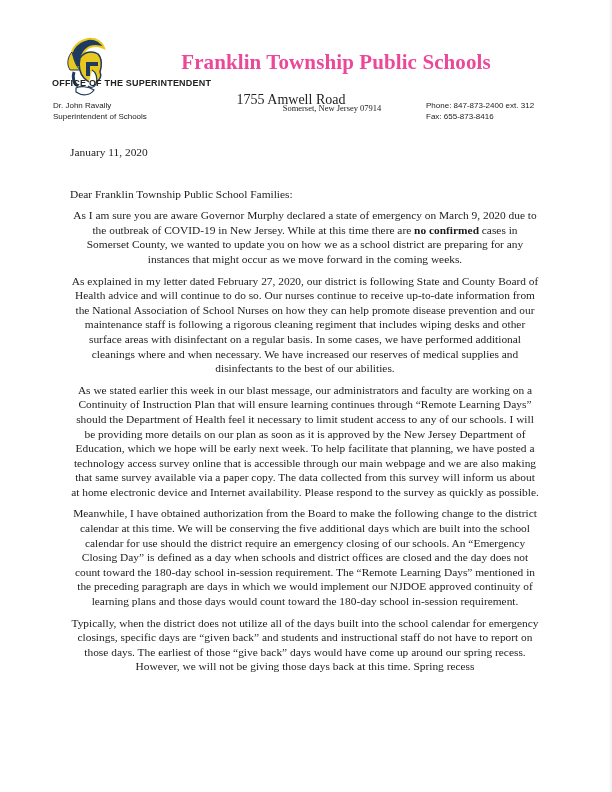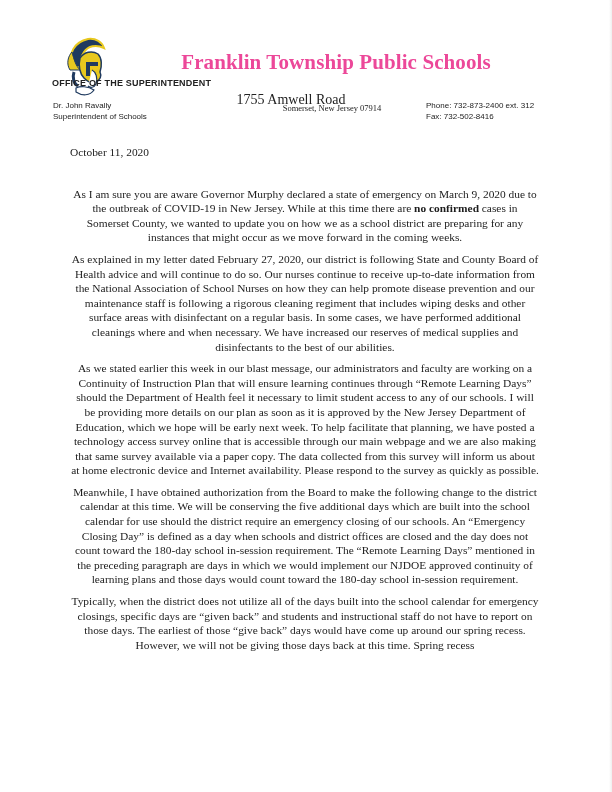--- a/index.html
+++ b/index.html
@@ -42,26 +42,27 @@
   <div class="office" style="text-transform: uppercase;">Office of the Superintendent</div>
   <div class="addr1">1755 Amwell Road</div>
   <div class="addr2">Somerset, New Jersey 07914</div>
 
   <div class="left-info">
     <div>Dr. John Ravally</div>
     <div>Superintendent of Schools</div>
   </div>
 
   <div class="right-info">
-    <div>Phone: 732-873-2400 ext. 312</div>
-    <div>Fax: 732-502-8416</div>
+    <div>Phone: 847-873-2400 ext. 312</div>
+    <div>Fax: 655-873-8416</div>
   </div>
 
   <div class="body-text">
-    <p class="date">October 11, 2020</p>
+    <p class="date">January 11, 2020</p>
+    <p class="salutation">Dear Franklin Township Public School Families:</p>
     <p class="para"><span>As I am sure you are aware Governor Murphy declared a state of emergency on March 9, 2020 due to the outbreak of COVID-19 in New Jersey. While at this time there are </span><b>no confirmed</b><span> cases in Somerset County, we wanted to update you on how we as a school district are preparing for any instances that might occur as we move forward in the coming weeks.</span></p>
     <p class="para">As explained in my letter dated February 27, 2020, our district is following State and County Board of Health advice and will continue to do so. Our nurses continue to receive up-to-date information from the National Association of School Nurses on how they can help promote disease prevention and our maintenance staff is following a rigorous cleaning regiment that includes wiping desks and other surface areas with disinfectant on a regular basis. In some cases, we have performed additional cleanings where and when necessary. We have increased our reserves of medical supplies and disinfectants to the best of our abilities.</p>
     <p class="para">As we stated earlier this week in our blast message, our administrators and faculty are working on a Continuity of Instruction Plan that will ensure learning continues through “Remote Learning Days” should the Department of Health feel it necessary to limit student access to any of our schools. I will be providing more details on our plan as soon as it is approved by the New Jersey Department of Education, which we hope will be early next week. To help facilitate that planning, we have posted a technology access survey online that is accessible through our main webpage and we are also making that same survey available via a paper copy. The data collected from this survey will inform us about at home electronic device and Internet availability. Please respond to the survey as quickly as possible.</p>
     <p class="para">Meanwhile, I have obtained authorization from the Board to make the following change to the district calendar at this time.  We will be conserving the five additional days which are built into the school calendar for use should the district require an emergency closing of our schools. An “Emergency Closing Day” is defined as a day when schools and district offices are closed and the day does not count toward the 180-day school in-session requirement. The “Remote Learning Days” mentioned in the preceding paragraph are days in which we would implement our NJDOE approved continuity of learning plans and those days would count toward the 180-day school in-session requirement.</p>
     <p class="para">Typically, when the district does not utilize all of the days built into the school calendar for emergency closings, specific days are “given back” and students and instructional staff do not have to report on those days.  The earliest of those “give back” days would have come up around our spring recess.  However, we will not be giving those days back at this time.  Spring recess</p>
   </div>
 
   <div class="scan-edge"></div>
 </div>
 

